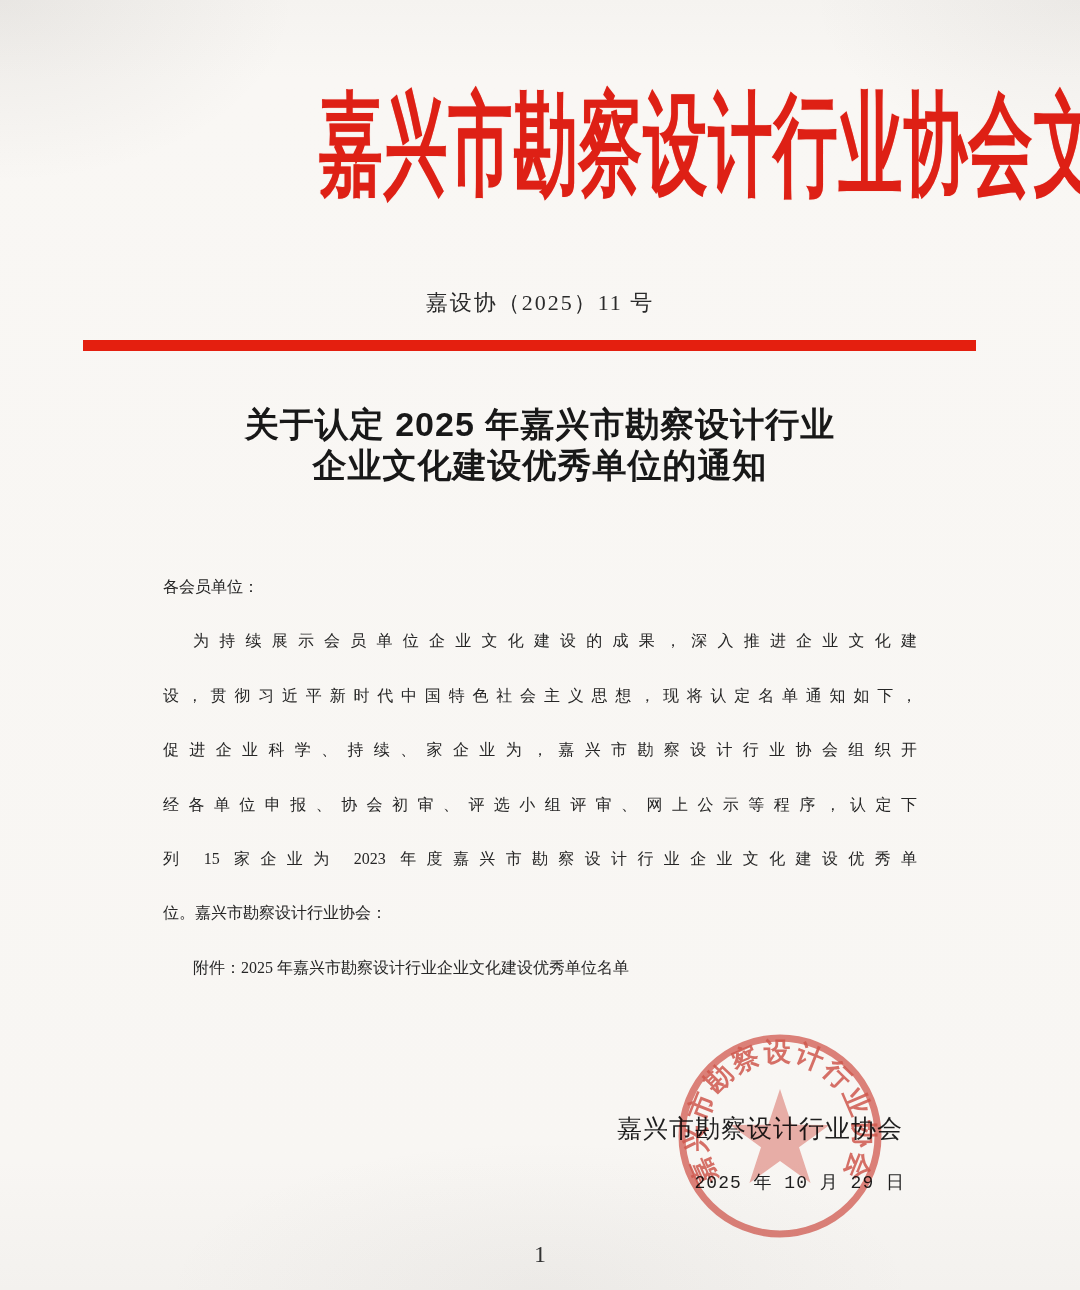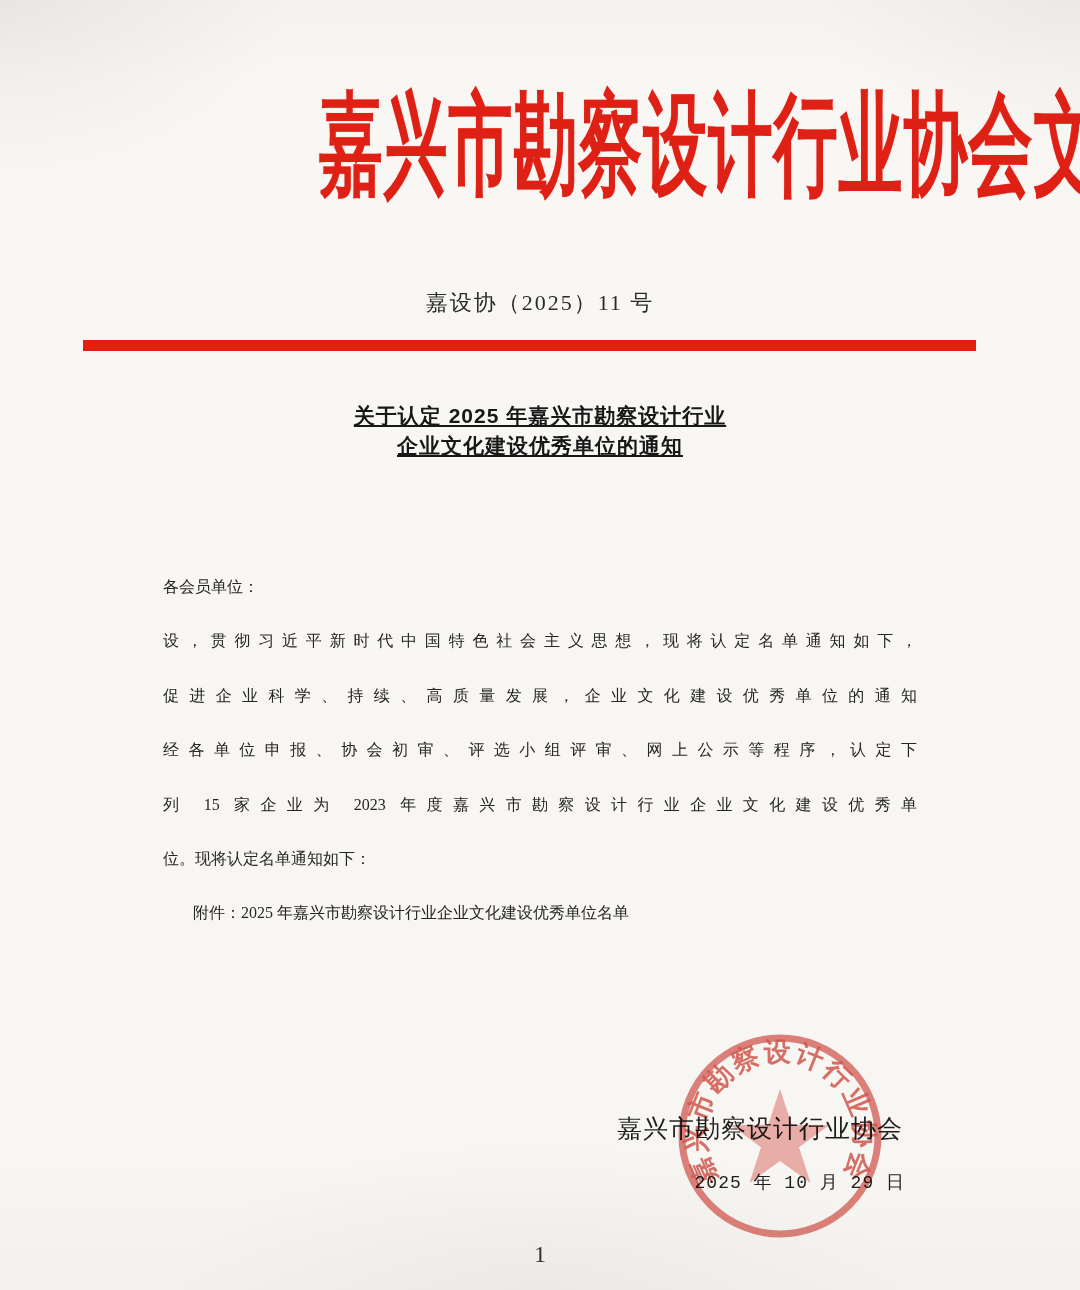--- a/index.html
+++ b/index.html
@@ -27,23 +27,23 @@
     color:#de2015;
     transform:scaleX(.57);transform-origin:50% 50%;
     text-shadow:0 0 1px rgba(222,32,21,.5);
   }
 
   .docnum{top:288px;font-size:22px;letter-spacing:2px;color:#2a2a2a;}
 
   .redrule{top:340px;left:83px;width:893px;height:11px;background:#e41f0f;}
 
   .doc-title{font-family:"Liberation Sans","DejaVu Sans",sans-serif;
-    font-weight:700;font-size:21px;letter-spacing:1px;color:#181818;text-decoration:underline;}
+    font-weight:700;font-size:34px;letter-spacing:1px;color:#181818;}
   .title1{top:402px;}
-  .title2{top:432px;}
+  .title2{top:443px;}
 
   .bodyblock{top:560px;left:163px;width:754px;font-size:16px;color:#262626;}
   .bline{height:54.4px;line-height:54.4px;white-space:nowrap;}
   .bline.fill{text-align:justify;text-align-last:justify;white-space:normal;}
   .bline.indent{text-indent:30px;}
 
   .signer{top:1112px;right:177px;font-size:25px;letter-spacing:1px;color:#1e1e1e;}
   .sigdate{top:1170px;right:175px;font-size:18px;letter-spacing:1px;color:#1e1e1e;font-family:Liberation Mono, monospace;}
 
   .pagenum{top:1241px;font-size:24px;color:#333;}
@@ -62,25 +62,26 @@
 
   <div class="abs center docnum">嘉设协（2025）11 号</div>
 
   <div class="abs redrule"></div>
 
   <div class="abs center doc-title title1">关于认定 2025 年嘉兴市勘察设计行业</div>
   <div class="abs center doc-title title2">企业文化建设优秀单位的通知</div>
 
   <div class="abs bodyblock">
     <div class="bline">各会员单位：</div>
+    <div class="bline fill indent">为持续展示会员单位企业文化建设的成果，深入推进企业文化建</div>
     <div class="bline fill">设，贯彻习近平新时代中国特色社会主义思想，现将认定名单通知如下，</div>
-    <div class="bline fill">促进企业科学、持续、高质量发展，企业文化建设优秀单位的通知</div>
+    <div class="bline fill">促进企业科学、持续、家企业为，嘉兴市勘察设计行业协会组织开</div>
     <div class="bline fill">经各单位申报、协会初审、评选小组评审、网上公示等程序，认定下</div>
     <div class="bline fill">列 15 家企业为 2023 年度嘉兴市勘察设计行业企业文化建设优秀单</div>
-    <div class="bline">位。现将认定名单通知如下：</div>
+    <div class="bline">位。嘉兴市勘察设计行业协会：</div>
     <div class="bline indent">附件：2025 年嘉兴市勘察设计行业企业文化建设优秀单位名单</div>
   </div>
 
   <div class="abs signer">嘉兴市勘察设计行业协会</div>
   <div class="abs sigdate">2025 年 10 月 29 日</div>
 
   <svg class="abs seal" viewBox="0 0 214 214" xmlns="http://www.w3.org/2000/svg">
     <circle cx="107" cy="107" r="98" fill="none" stroke="#d6544a" stroke-width="7" opacity="0.82"></circle>
     <polygon points="107,60 118.8,95.8 156.5,95.9 126,118.2 137.6,154.1 107,132 76.4,154.1 88,118.2 57.5,95.9 95.2,95.8" fill="#dd6055" opacity="0.55"></polygon>
     <defs>

